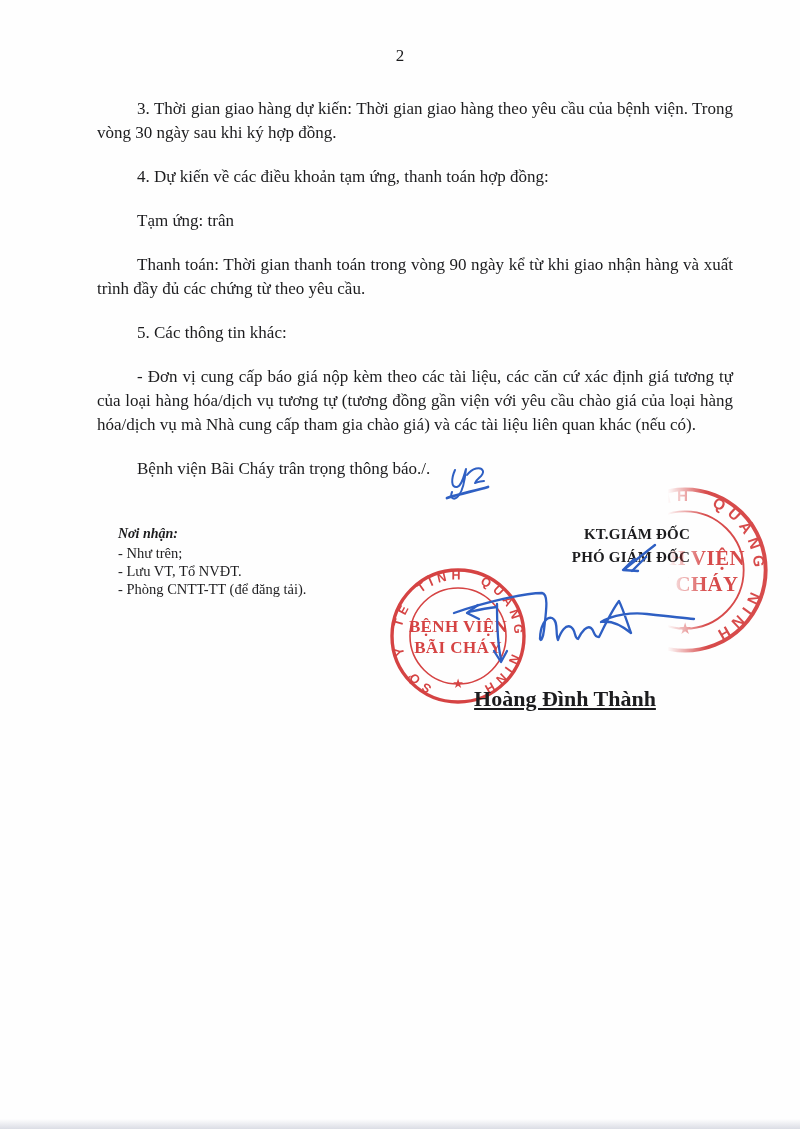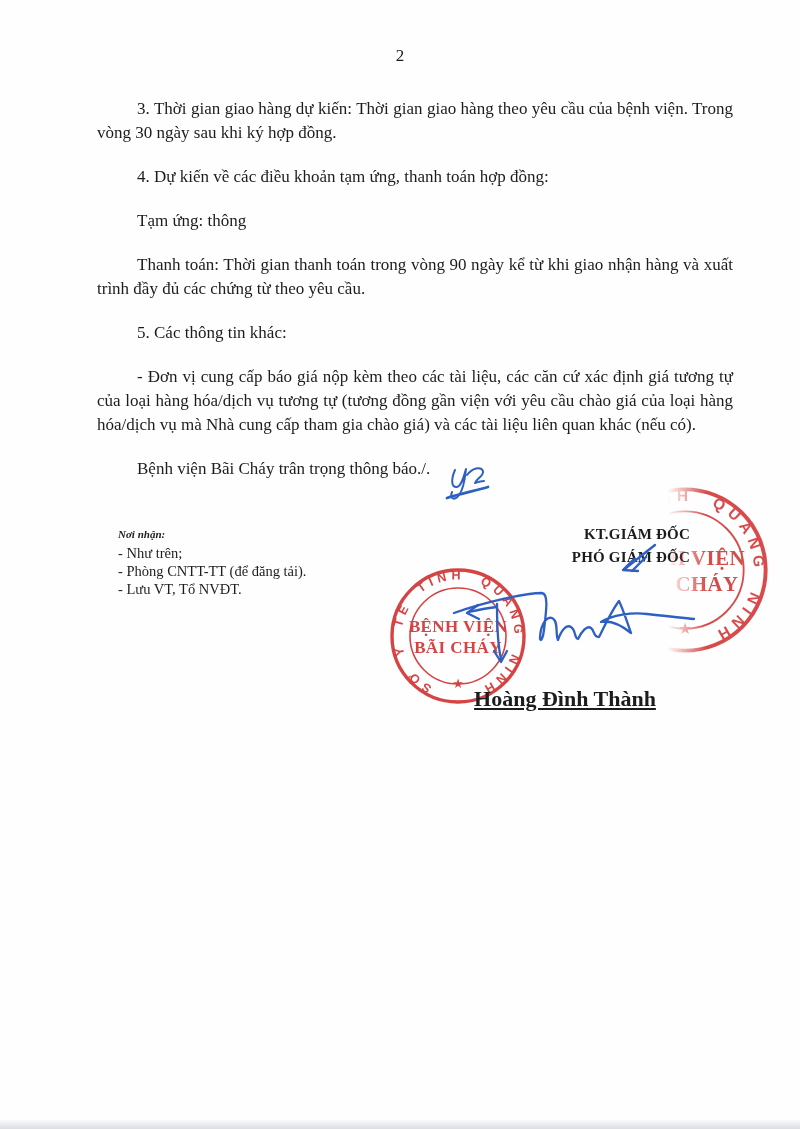--- a/index.html
+++ b/index.html
@@ -27,21 +27,21 @@
   }
   #body-text p { margin: 20px 0; text-indent: 40px; }
   .closing-line { position: relative; }
   
   #recipients {
     position: absolute;
     top: 525px; left: 118px; width: 300px;
     font-size: 14.5px;
     line-height: 18px;
   }
-  #recipients .title { font-weight: bold; font-style: italic; font-size: 11px; margin-bottom: 1px; }
+  #recipients .title { font-weight: bold; font-style: italic; font-size: 14px; margin-bottom: 1px; }
   
   #sign-title {
     position: absolute;
     top: 523px; left: 420px; width: 270px;
     text-align: right;
     font-weight: bold;
     font-size: 15px;
     line-height: 23px;
     letter-spacing: 0.2px;
   }
@@ -82,32 +82,32 @@
 </head>
 <body>
 
 <div id="page">
 
   <div id="page-number">2</div>
 
   <div id="body-text">
     <p>3. Thời gian giao hàng dự kiến: Thời gian giao hàng theo yêu cầu của bệnh viện. Trong vòng 30 ngày sau khi ký hợp đồng.</p>
     <p>4. Dự kiến về các điều khoản tạm ứng, thanh toán hợp đồng:</p>
-    <p>Tạm ứng: thông</p>
+    <p>Tạm ứng: trân</p>
     <p>Thanh toán: Thời gian thanh toán trong vòng 90 ngày kể từ khi giao nhận hàng và xuất trình đầy đủ các chứng từ theo yêu cầu.</p>
     <p>5. Các thông tin khác:</p>
     <p>- Đơn vị cung cấp báo giá nộp kèm theo các tài liệu, các căn cứ xác định giá tương tự của loại hàng hóa/dịch vụ tương tự (tương đồng gần viện với yêu cầu chào giá của loại hàng hóa/dịch vụ mà Nhà cung cấp tham gia chào giá) và các tài liệu liên quan khác (nếu có).</p>
     <p class="closing-line"><span>Bệnh viện Bãi Cháy trân trọng thông báo./.</span></p>
   </div>
 
   <div id="recipients">
     <div class="title">Nơi nhận:</div>
     <div>- Như trên;</div>
+    <div>- Lưu VT, Tổ NVĐT.</div>
     <div>- Phòng CNTT-TT (để đăng tải).</div>
-    <div>- Lưu VT, Tổ NVĐT.</div>
   </div>
 
   <div id="sign-title">
     <div>KT.GIÁM ĐỐC</div>
     <div>PHÓ GIÁM ĐỐC</div>
   </div>
 
   <svg id="stamp-left" class="overlay" viewBox="0 0 144 144" xmlns="http://www.w3.org/2000/svg">
     <g fill="none" stroke="#d43c3c">
       <circle cx="72" cy="72" r="66" stroke-width="3.4"></circle>

